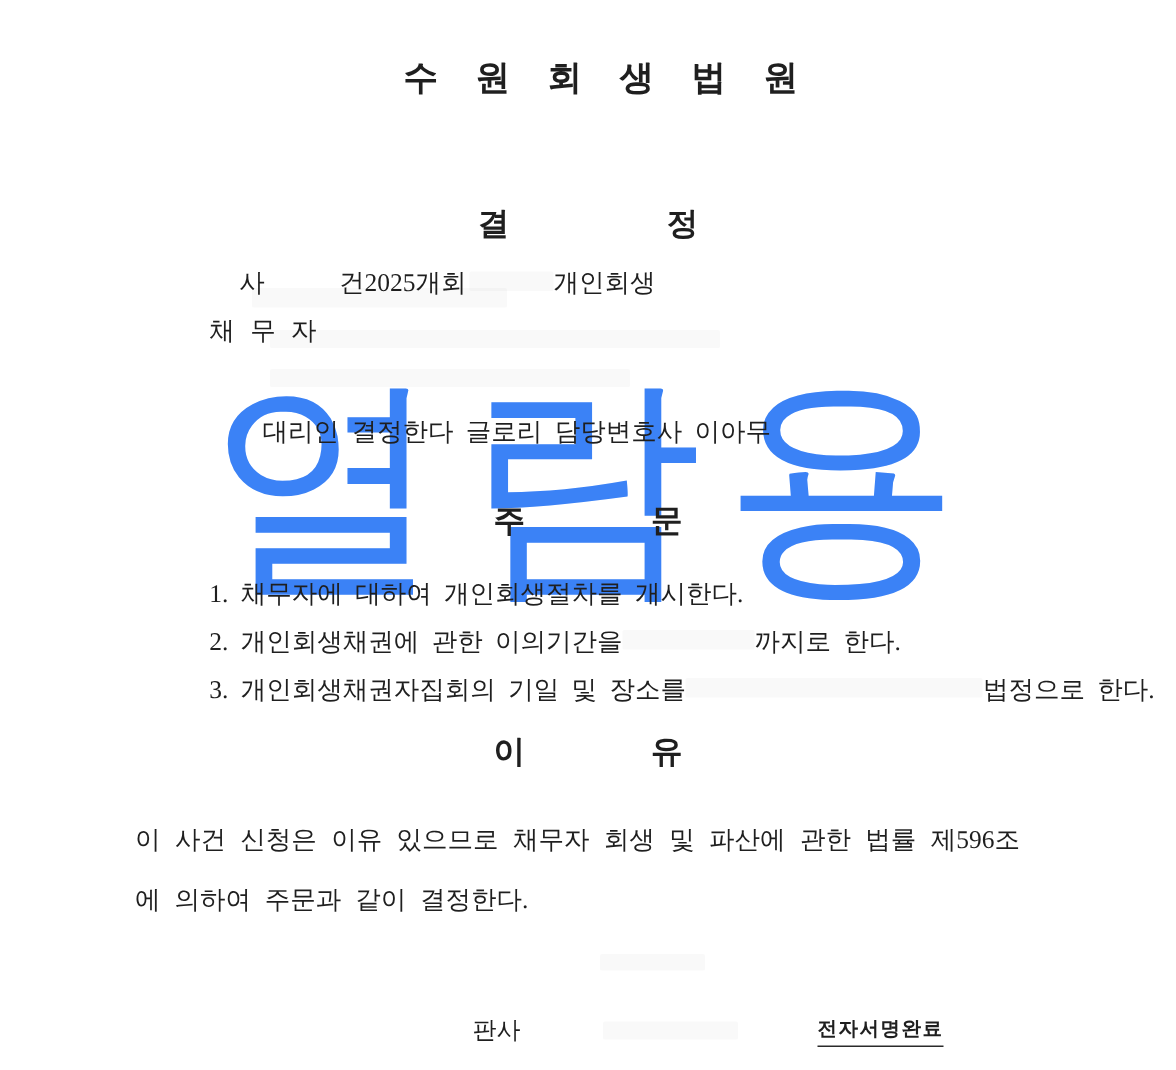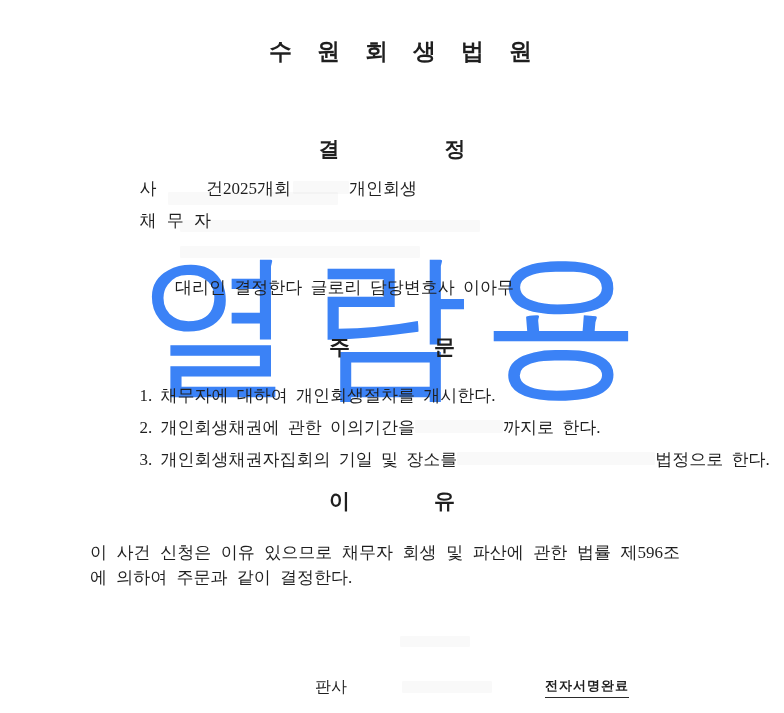--- a/index.html
+++ b/index.html
@@ -48,21 +48,21 @@
     font-size: 21px;
     font-weight: 700;
   }
   .decision-heading { top: 114px; margin-top: 21px; }
   .jumun-heading    { top: 333px; }
   .reason-heading   { top: 487px; }
 
   .bodytext { font-size: 17px; word-spacing: 4px; }
 
   .case-row    { left: 90px; top: 157px; }
-  .case-label  { display: inline-block; }
+  .case-label  { display: inline-block; margin-left: 20px; }
   .case-prefix { }
   .case-type   { display: inline-block; text-align: center; }
 
   .debtor-row   { left: 90px; top: 189px; }
   .debtor-label { word-spacing: 6px; }
 
   .redact {
     display: inline-block;
     height: 13px;
     background: rgba(0,0,0,0.022);
@@ -85,21 +85,21 @@
   .order-item-2 { top: 396px; }
   .order-item-3 { top: 428px; }
   .order-item .gap { display: inline-block; height: 13px; }
 
   .reason-body {
     position: absolute;
     left: 90px;
     top: 523px;
     width: 590px;
     font-size: 17px;
-    line-height: 25px;
+    line-height: 40px;
     word-spacing: 5px;
     text-align: justify;
     white-space: normal;
   }
 
   .judge-label {
     left: 315px;
     top: 677px;
     font-size: 16px;
     word-spacing: 2px;

